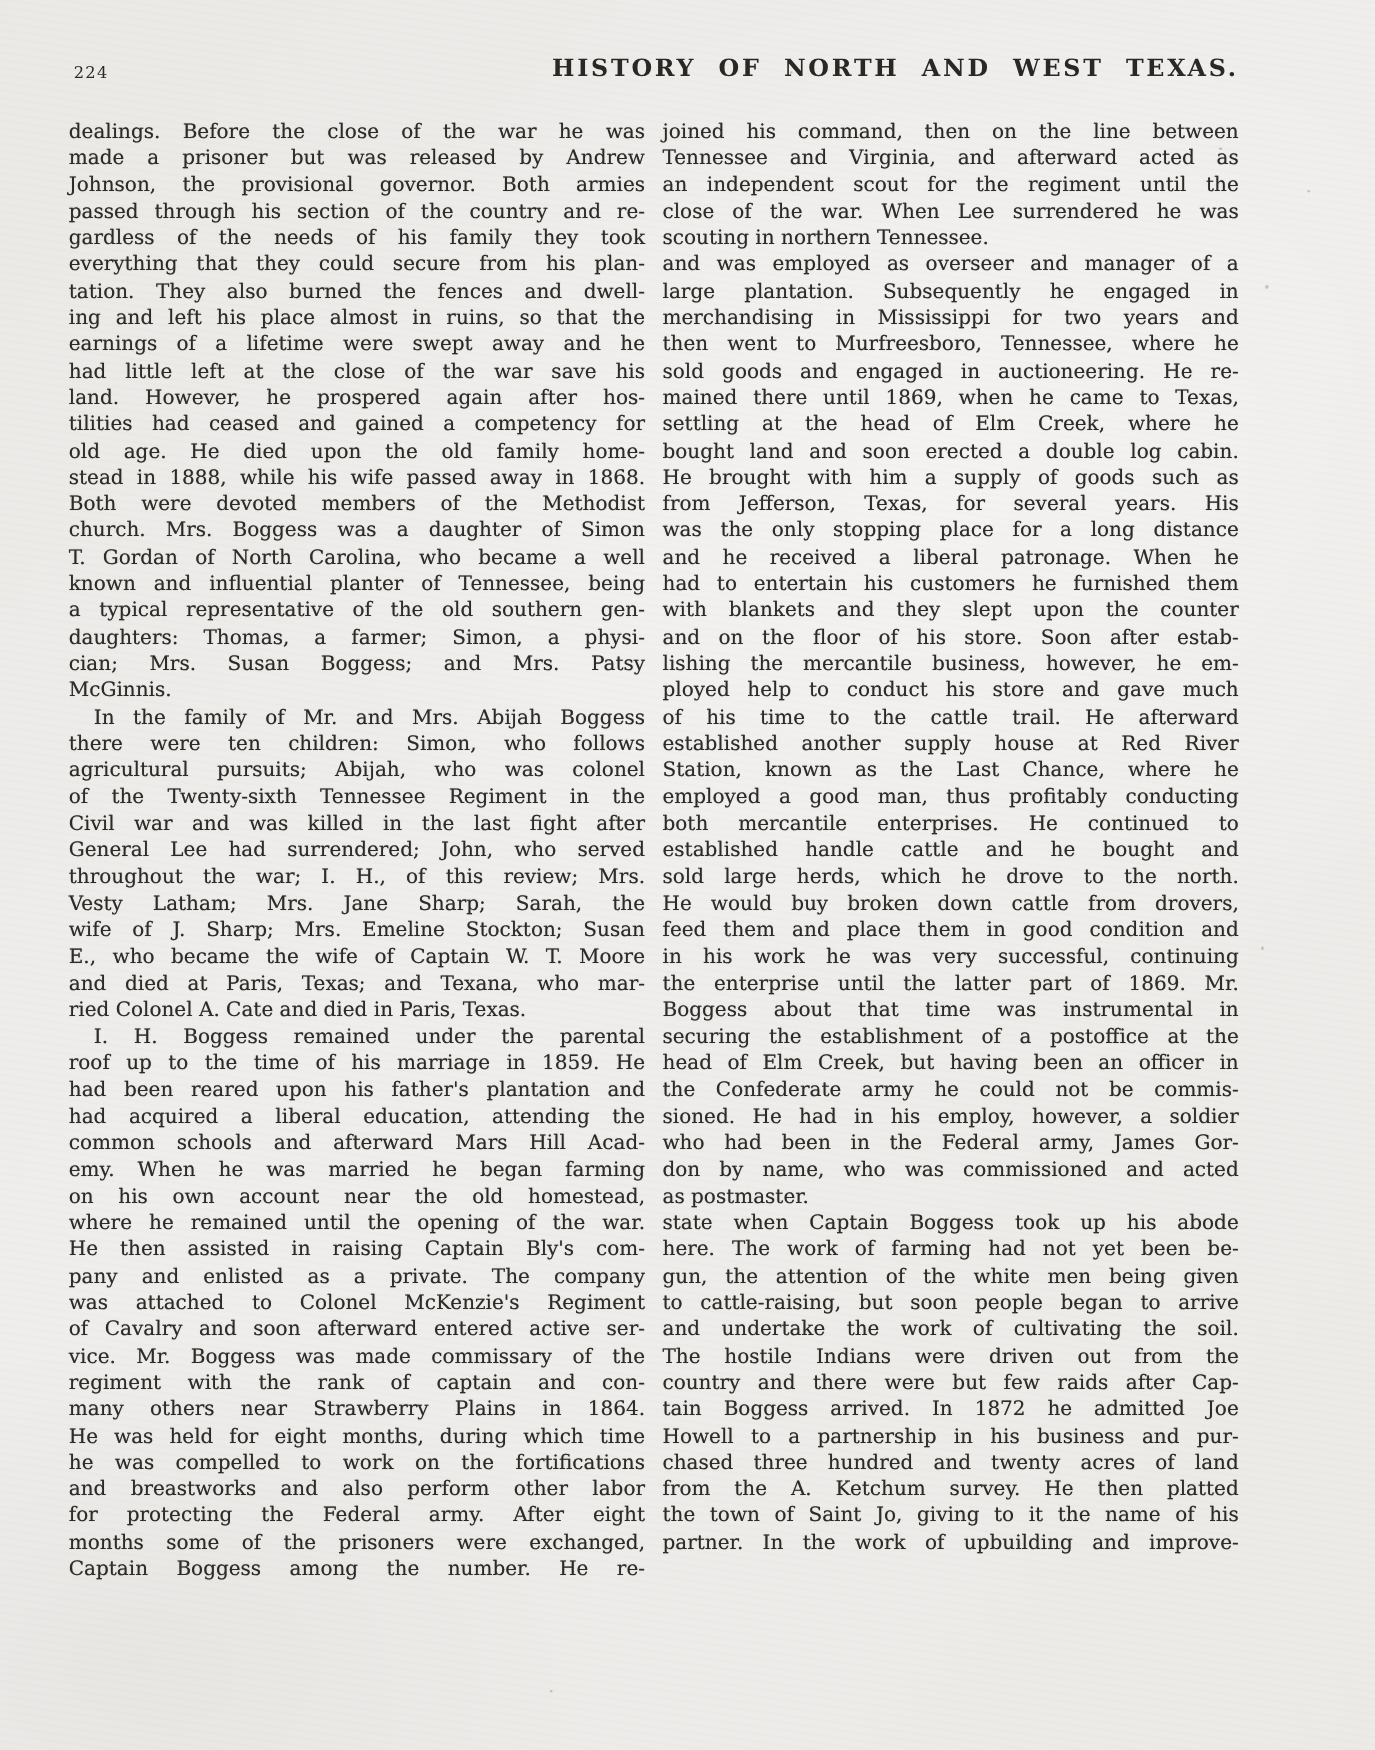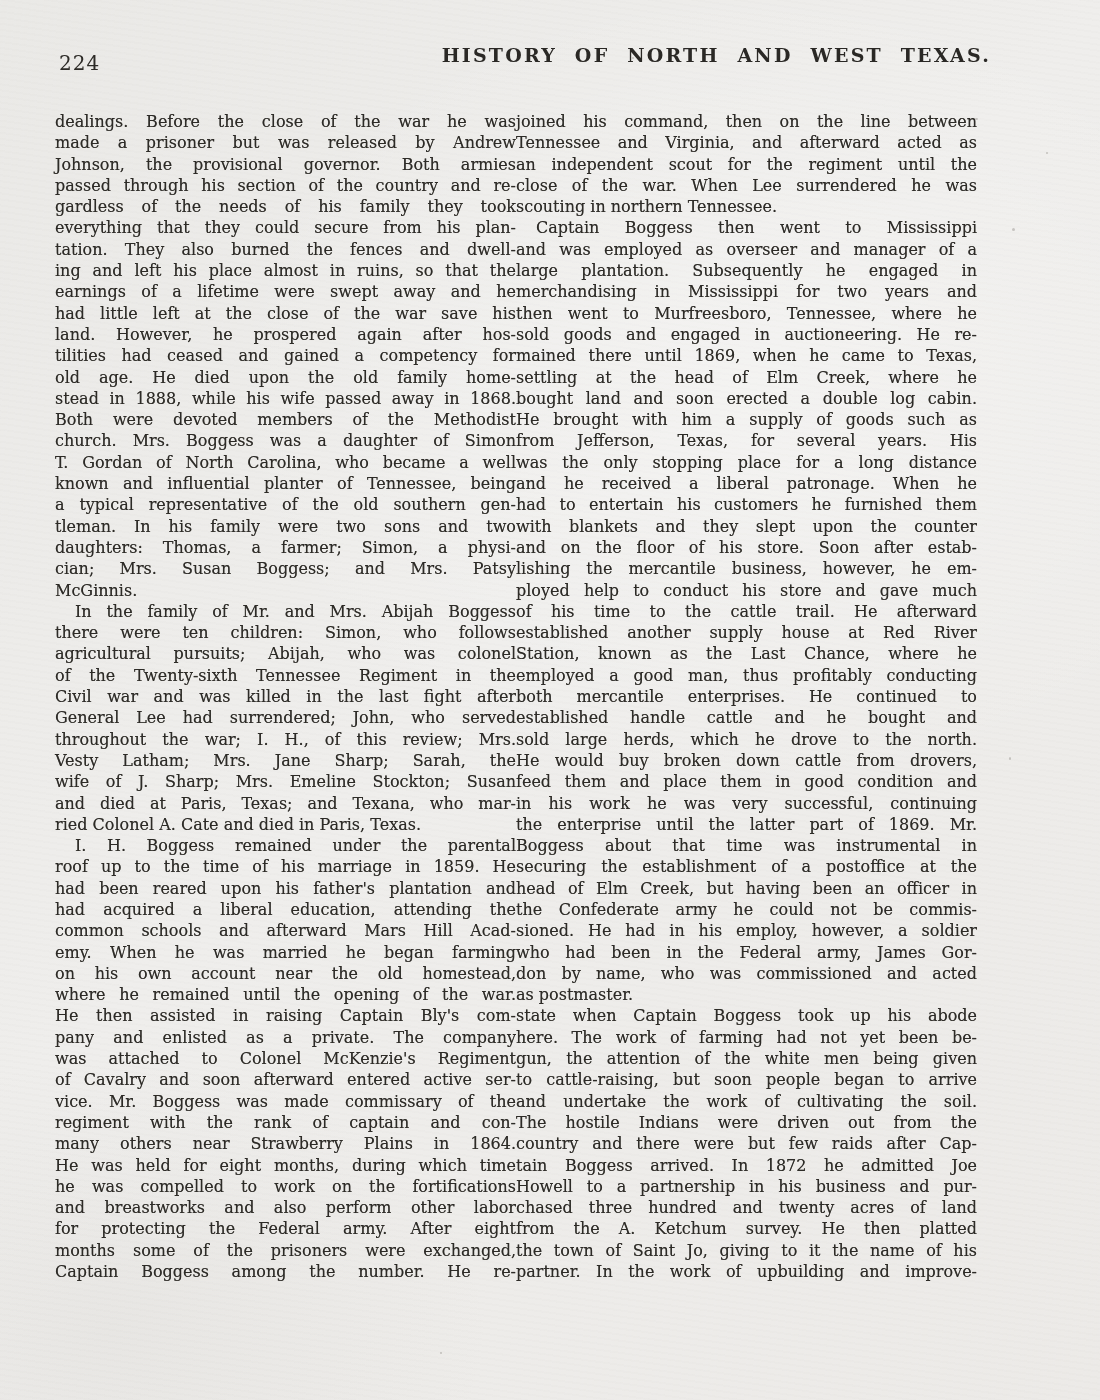--- a/index.html
+++ b/index.html
@@ -28,35 +28,36 @@
     width: 936px;
   }
   .header {
     position: relative;
     height: 30px;
   }
   .pagenum {
     position: absolute;
     left: 4px;
     top: 7px;
-    font-size: 20px;
+    font-size: 13px;
     letter-spacing: 1px;
   }
   .title {
     margin: 0;
     text-align: right;
     font-size: 19px;
     font-weight: 600;
     letter-spacing: 2.2px;
     word-spacing: 9px;
     color: #2a2825;
   }
   .columns {
     display: flex;
-    margin-top: 37px;
+    gap: 14px;
+    margin-top: 20px;
   }
   .col {
     width: 461px;
   }
   .para {
     margin: 0;
   }
   .line {
     display: block;
     font-size: 16px;
@@ -102,35 +103,35 @@
           <span class="line">had little left at the close of the war save his</span>
           <span class="line">land. However, he prospered again after hos-</span>
           <span class="line">tilities had ceased and gained a competency for</span>
           <span class="line">old age. He died upon the old family home-</span>
           <span class="line">stead in 1888, while his wife passed away in 1868.</span>
           <span class="line">Both were devoted members of the Methodist</span>
           <span class="line">church. Mrs. Boggess was a daughter of Simon</span>
           <span class="line">T. Gordan of North Carolina, who became a well</span>
           <span class="line">known and influential planter of Tennessee, being</span>
           <span class="line">a typical representative of the old southern gen-</span>
-          <span class="line">tleman. In his family were two sons and two</span>
           <span class="line">daughters: Thomas, a farmer; Simon, a physi-</span>
           <span class="line">cian; Mrs. Susan Boggess; and Mrs. Patsy</span>
           <span class="line para-end">McGinnis.</span>
         </div>
         <div class="para">
           <span class="line indent">In the family of Mr. and Mrs. Abijah Boggess</span>
           <span class="line">there were ten children: Simon, who follows</span>
           <span class="line">agricultural pursuits; Abijah, who was colonel</span>
           <span class="line">of the Twenty-sixth Tennessee Regiment in the</span>
           <span class="line">Civil war and was killed in the last fight after</span>
           <span class="line">General Lee had surrendered; John, who served</span>
           <span class="line">throughout the war; I. H., of this review; Mrs.</span>
           <span class="line">Vesty Latham; Mrs. Jane Sharp; Sarah, the</span>
           <span class="line">wife of J. Sharp; Mrs. Emeline Stockton; Susan</span>
+          <span class="line">E., who became the wife of Captain W. T. Moore</span>
           <span class="line">and died at Paris, Texas; and Texana, who mar-</span>
           <span class="line para-end">ried Colonel A. Cate and died in Paris, Texas.</span>
         </div>
         <div class="para">
           <span class="line indent">I. H. Boggess remained under the parental</span>
           <span class="line">roof up to the time of his marriage in 1859. He</span>
           <span class="line">had been reared upon his father's plantation and</span>
           <span class="line">had acquired a liberal education, attending the</span>
           <span class="line">common schools and afterward Mars Hill Acad-</span>
           <span class="line">emy. When he was married he began farming</span>
@@ -153,21 +154,20 @@
       </div>
     <div class="col">
         <div class="para">
           <span class="line">joined his command, then on the line between</span>
           <span class="line">Tennessee and Virginia, and afterward acted as</span>
           <span class="line">an independent scout for the regiment until the</span>
           <span class="line">close of the war. When Lee surrendered he was</span>
           <span class="line para-end">scouting in northern Tennessee.</span>
         </div>
         <div class="para">
-          <span class="line indent">Captain Boggess then went to Mississippi</span>
           <span class="line">and was employed as overseer and manager of a</span>
           <span class="line">large plantation. Subsequently he engaged in</span>
           <span class="line">merchandising in Mississippi for two years and</span>
           <span class="line">then went to Murfreesboro, Tennessee, where he</span>
           <span class="line">sold goods and engaged in auctioneering. He re-</span>
           <span class="line">mained there until 1869, when he came to Texas,</span>
           <span class="line">settling at the head of Elm Creek, where he</span>
           <span class="line">bought land and soon erected a double log cabin.</span>
           <span class="line">He brought with him a supply of goods such as</span>
           <span class="line">from Jefferson, Texas, for several years. His</span>

